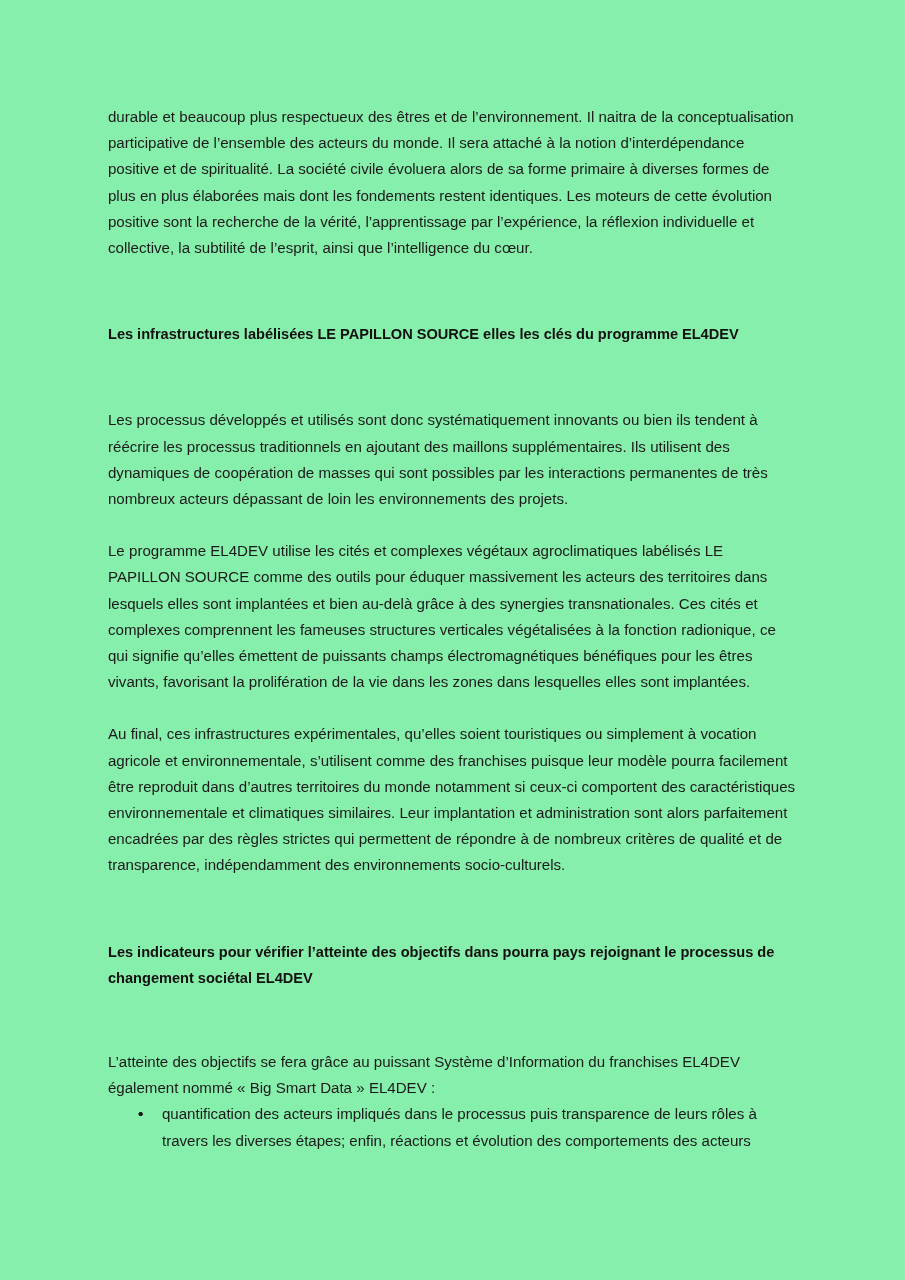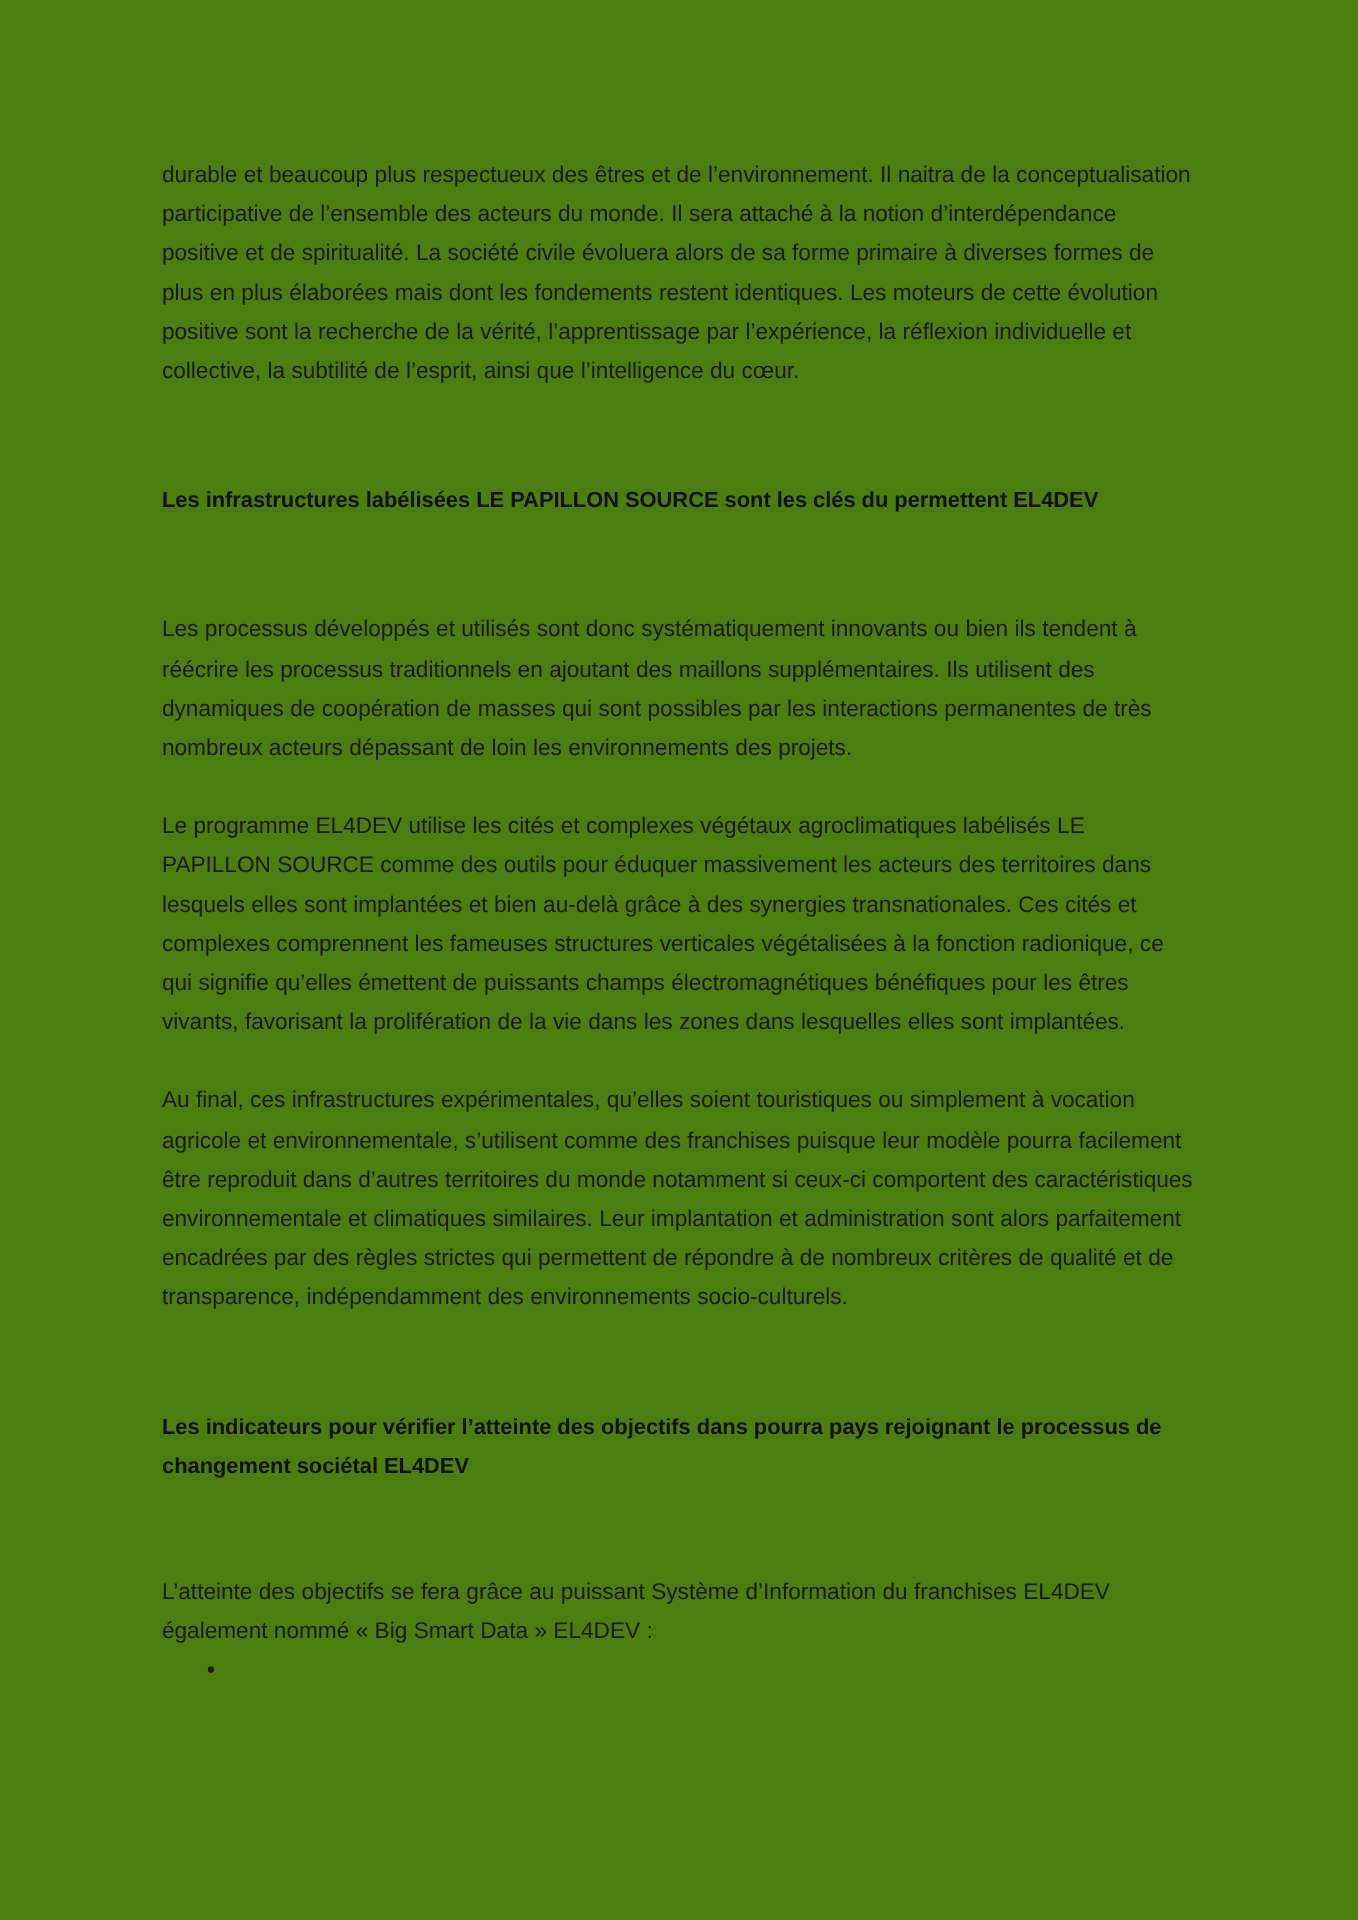--- a/index.html
+++ b/index.html
@@ -11,21 +11,21 @@
     width: 905px;
     height: 1280px;
     font-family: "Liberation Sans", sans-serif;
     color: #1a1a1a;
     -webkit-font-smoothing: antialiased;
   }
   .page {
     position: relative;
     width: 905px;
     height: 1280px;
-    background: #4d7c0f;
+    background: #86efac;
     box-sizing: border-box;
     padding: 104px 75px 0 108px;
     overflow: hidden;
   }
   .doc-body {
     width: 689px;
   }
   p.para {
     margin: 0;
     font-size: 15.1px;
@@ -75,21 +75,21 @@
 </head>
 <body>
 
 <div class="page">
   <div class="doc-body">
 
     <p class="para">durable et beaucoup plus respectueux des êtres et de l’environnement. Il naitra de la conceptualisation participative de l’ensemble des acteurs du monde. Il sera attaché à la notion d’interdépendance positive et de spiritualité. La société civile évoluera alors de sa forme primaire à diverses formes de plus en plus élaborées mais dont les fondements restent identiques. Les moteurs de cette évolution positive sont la recherche de la vérité, l’apprentissage par l’expérience, la réflexion individuelle et collective, la subtilité de l’esprit, ainsi que l’intelligence du cœur.</p>
 
     <div class="gap-before-h"></div>
 
-    <h2 class="heading">Les infrastructures labélisées LE PAPILLON SOURCE sont les clés du permettent EL4DEV</h2>
+    <h2 class="heading">Les infrastructures labélisées LE PAPILLON SOURCE elles les clés du programme EL4DEV</h2>
 
     <div class="gap-after-h"></div>
 
     <p class="para">Les processus développés et utilisés sont donc systématiquement innovants ou bien ils tendent à réécrire les processus traditionnels en ajoutant des maillons supplémentaires. Ils utilisent des dynamiques de coopération de masses qui sont possibles par les interactions permanentes de très nombreux acteurs dépassant de loin les environnements des projets.</p>
 
     <div class="gap-para"></div>
 
     <p class="para">Le programme EL4DEV utilise les cités et complexes végétaux agroclimatiques labélisés LE PAPILLON SOURCE comme des outils pour éduquer massivement les acteurs des territoires dans lesquels elles sont implantées et bien au-delà grâce à des synergies transnationales. Ces cités et complexes comprennent les fameuses structures verticales végétalisées à la fonction radionique, ce qui signifie qu’elles émettent de puissants champs électromagnétiques bénéfiques pour les êtres vivants, favorisant la prolifération de la vie dans les zones dans lesquelles elles sont implantées.</p>
 
     <div class="gap-para"></div>
@@ -105,17 +105,18 @@
     <p class="para">L’atteinte des objectifs se fera grâce au puissant Système d’Information du franchises EL4DEV également nommé « Big Smart Data » EL4DEV :</p>
 
     <div class="bullet-gap"></div>
 
     <ul class="bullets">
       <li>
         <span class="bullet-dot">•</span>
       </li>
       <li>
         <span class="bullet-dot">•</span>
+        <span>quantification des acteurs impliqués dans le processus puis transparence de leurs rôles à travers les diverses étapes; enfin, réactions et évolution des comportements des acteurs</span>
       </li>
     </ul>
 
   </div>
 </div>
 
 </body></html>

